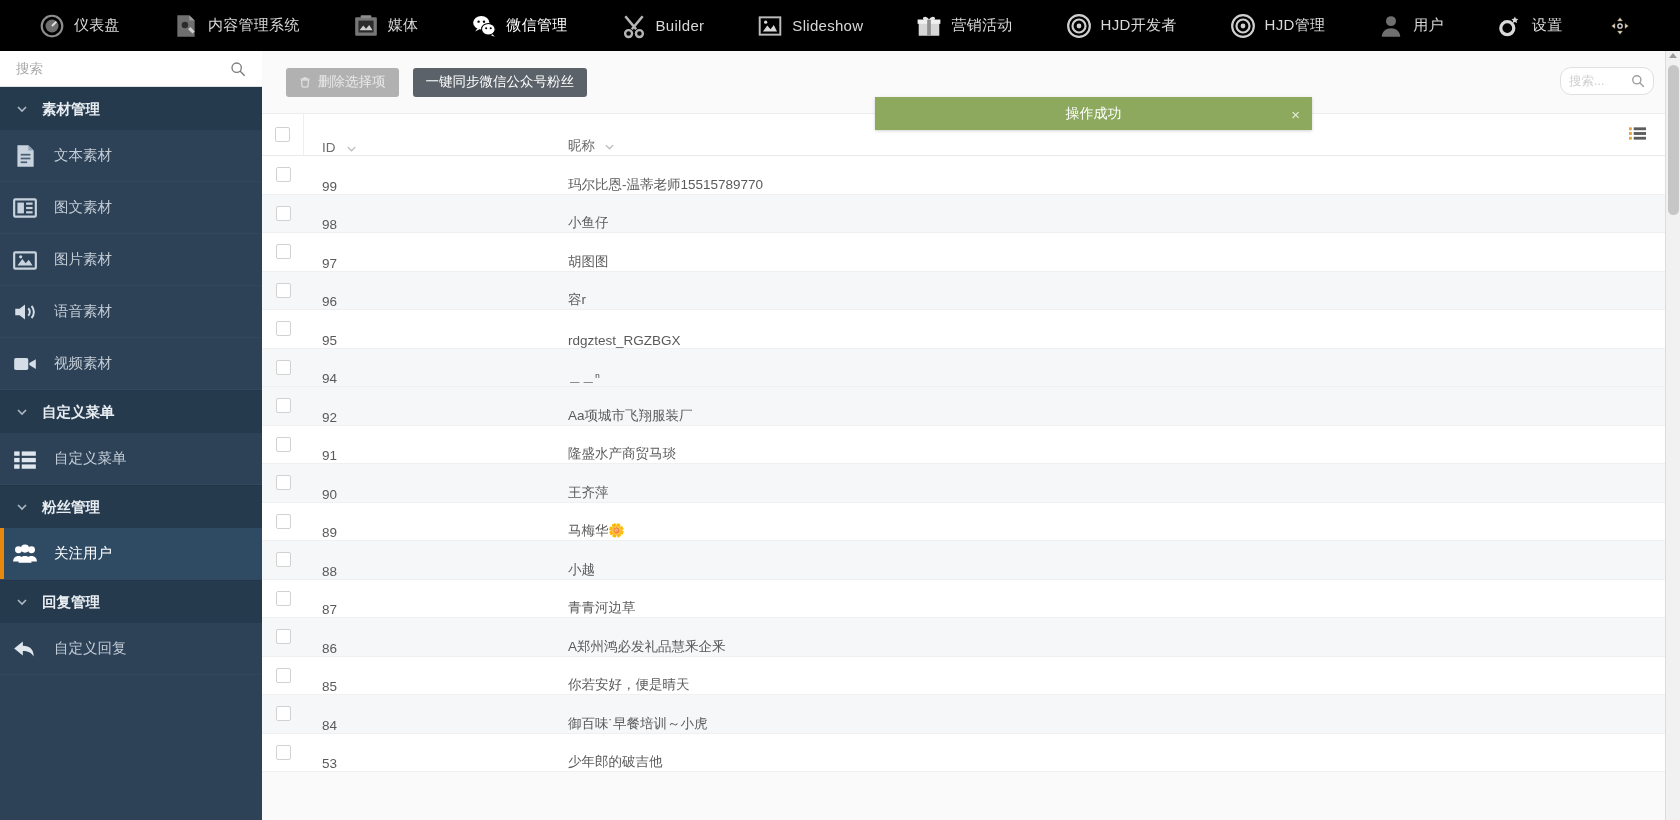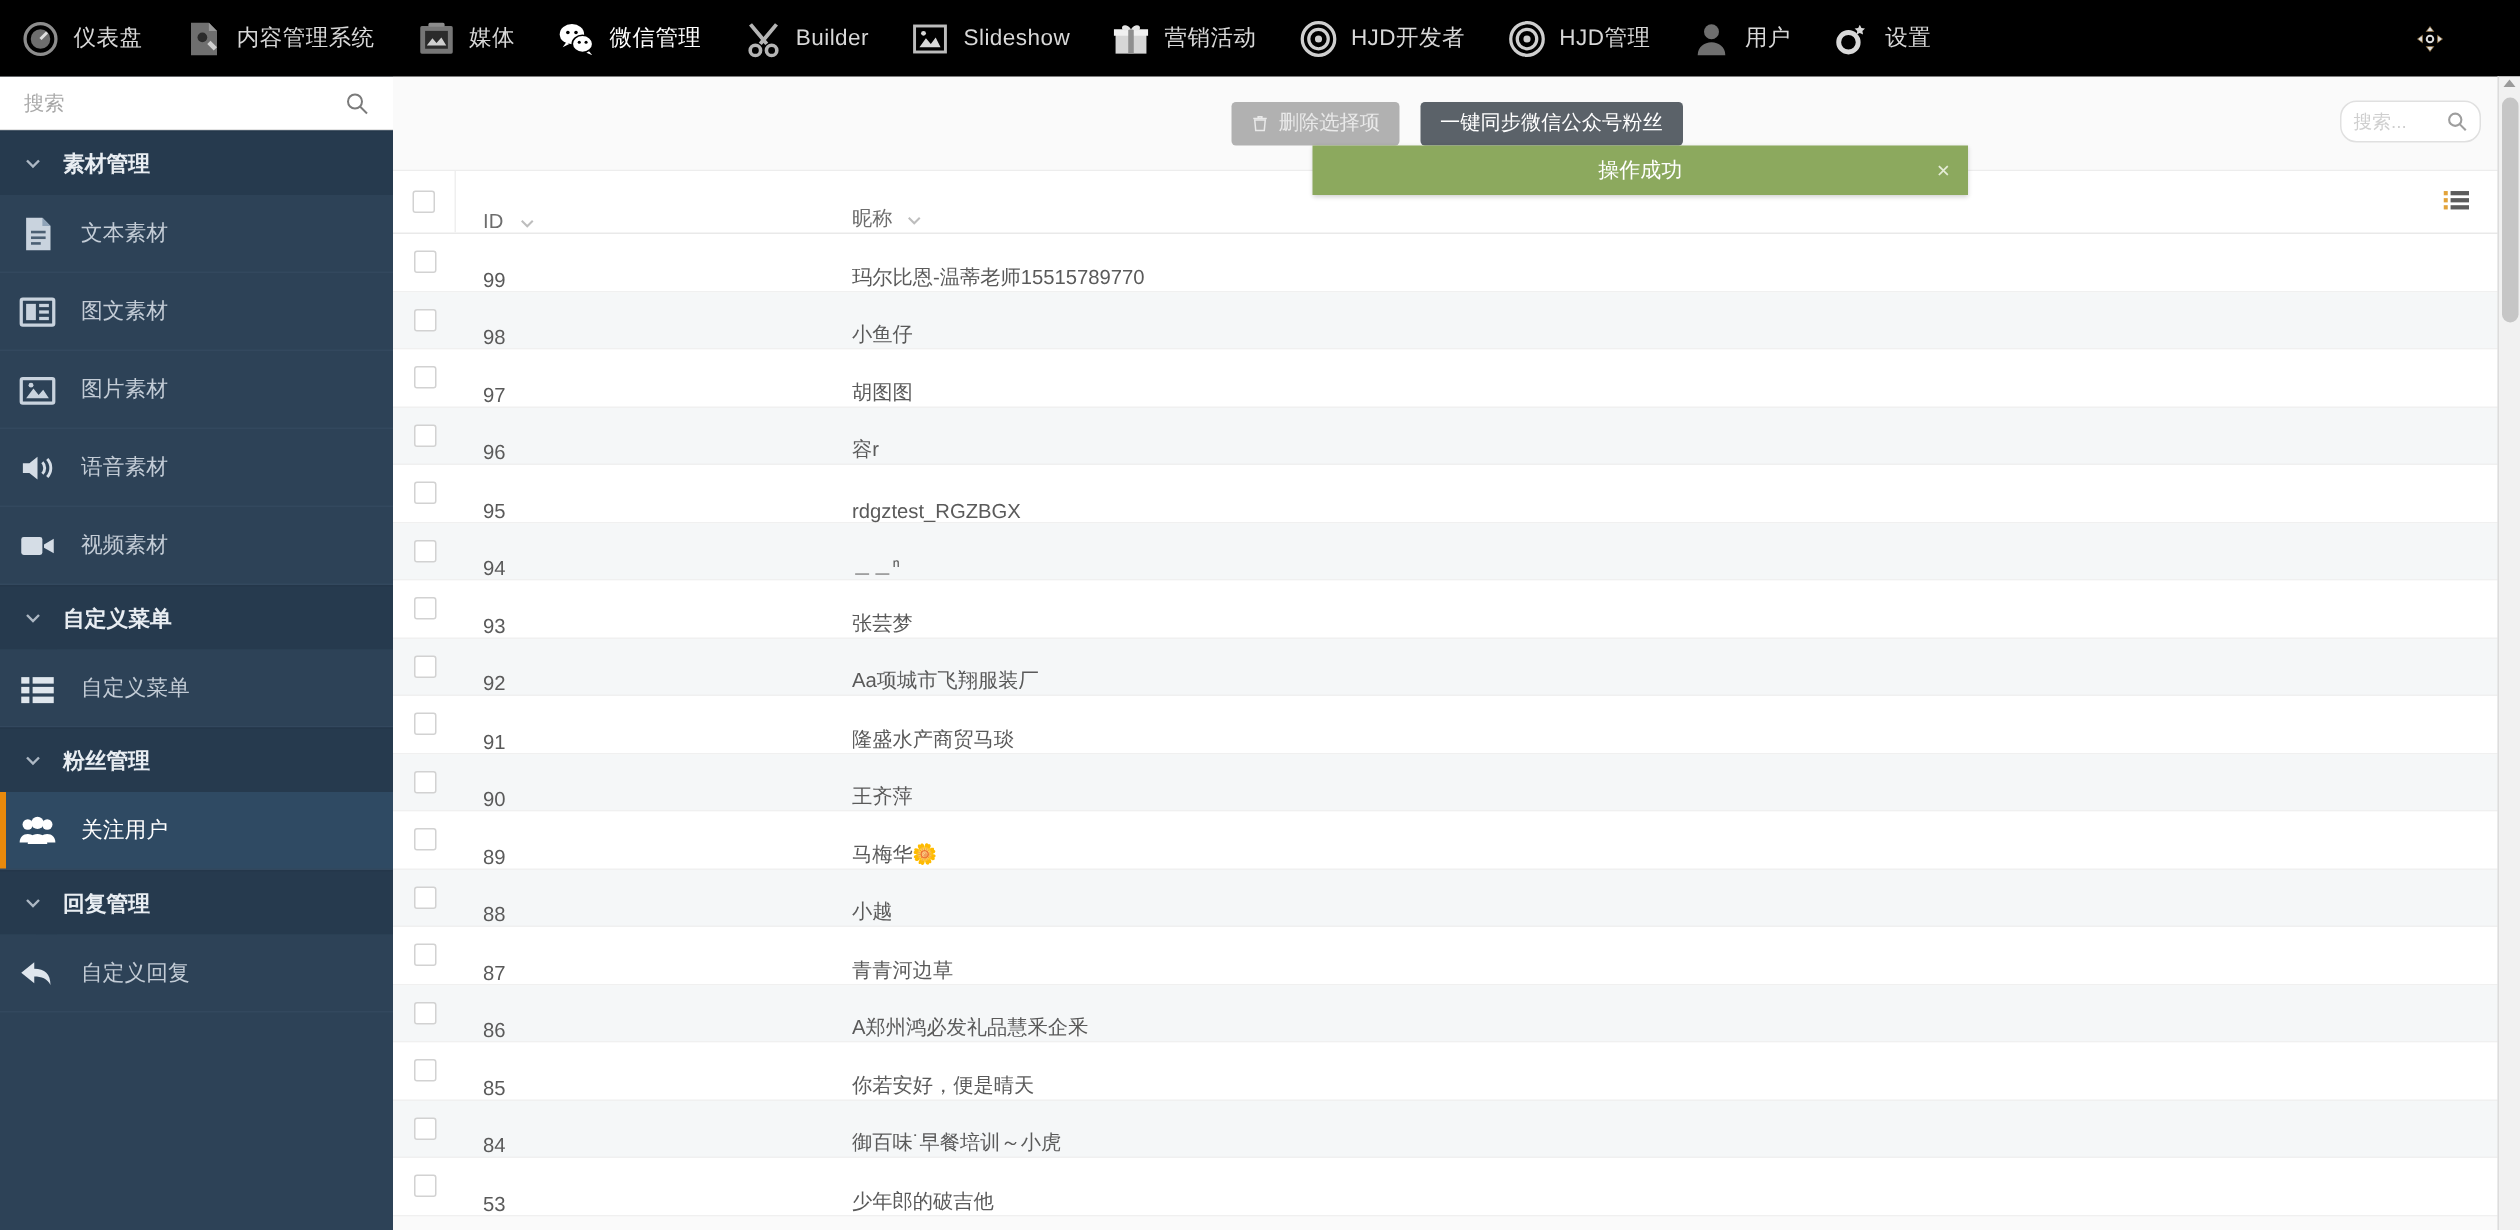--- a/index.html
+++ b/index.html
@@ -17,20 +17,21 @@
     background: #000000;
     display: flex; align-items: center;
     z-index: 60;
   }
   .topnav { display: flex; align-items: center; height: 51px; }
   .topnav-item {
     display: flex; align-items: center; gap: 9px;
     height: 51px; padding: 0 14px 0 14px;
     color: #d8d8d8; font-size: 15px; white-space: nowrap;
     cursor: pointer;
+    margin-left: 25px;
   }
   .topnav-item.active { color: #ffffff; }
   .topnav-item .tlabel { letter-spacing: .3px; }
   .topnav-ico { width: 26px; height: 26px; display:block; flex: 0 0 26px; }
   .topbar-right {
     position: absolute; right: 0; top: 0;
     height: 51px; width: 120px;
     display: flex; align-items: center; justify-content: center;
   }
 
@@ -97,21 +98,20 @@
     position: absolute; top: 51px; left: 262px;
     width: 1418px; height: 769px;
     background: #fafafa;
     overflow: hidden;
   }
   .toolbar {
     height: 62px; background: #fafafa;
     display: flex; align-items: center;
     padding: 0 24px 0 24px;
     position: relative;
-    justify-content: center;
   }
   .btn {
     height: 29px; border-radius: 3px;
     display: inline-flex; align-items: center; gap: 7px;
     padding: 0 13px;
     font-size: 13.5px; cursor: pointer; white-space: nowrap;
     border: 0;
     font-family: "Liberation Sans", "DejaVu Sans", sans-serif;
   }
   .btn-disabled { background: #b1b1b1; color: #e9e9e9; cursor: default; }
@@ -534,27 +534,20 @@
           <div class="cell-id">95</div>
           <div class="cell-name">rdgztest_RGZBGX</div>
         </div>
         <div class="trow row-alt">
           <div class="cell-check">
             <div class="cbox"></div>
           </div>
           <div class="cell-id">94</div>
           <div class="cell-name">＿＿ⁿ</div>
         </div>
-        <div class="trow row-plain">
-          <div class="cell-check">
-            <div class="cbox"></div>
-          </div>
-          <div class="cell-id">93</div>
-          <div class="cell-name">张芸梦</div>
-        </div>
         <div class="trow row-alt">
           <div class="cell-check">
             <div class="cbox"></div>
           </div>
           <div class="cell-id">92</div>
           <div class="cell-name">Aa项城市飞翔服装厂</div>
         </div>
         <div class="trow row-plain">
           <div class="cell-check">
             <div class="cbox"></div>

